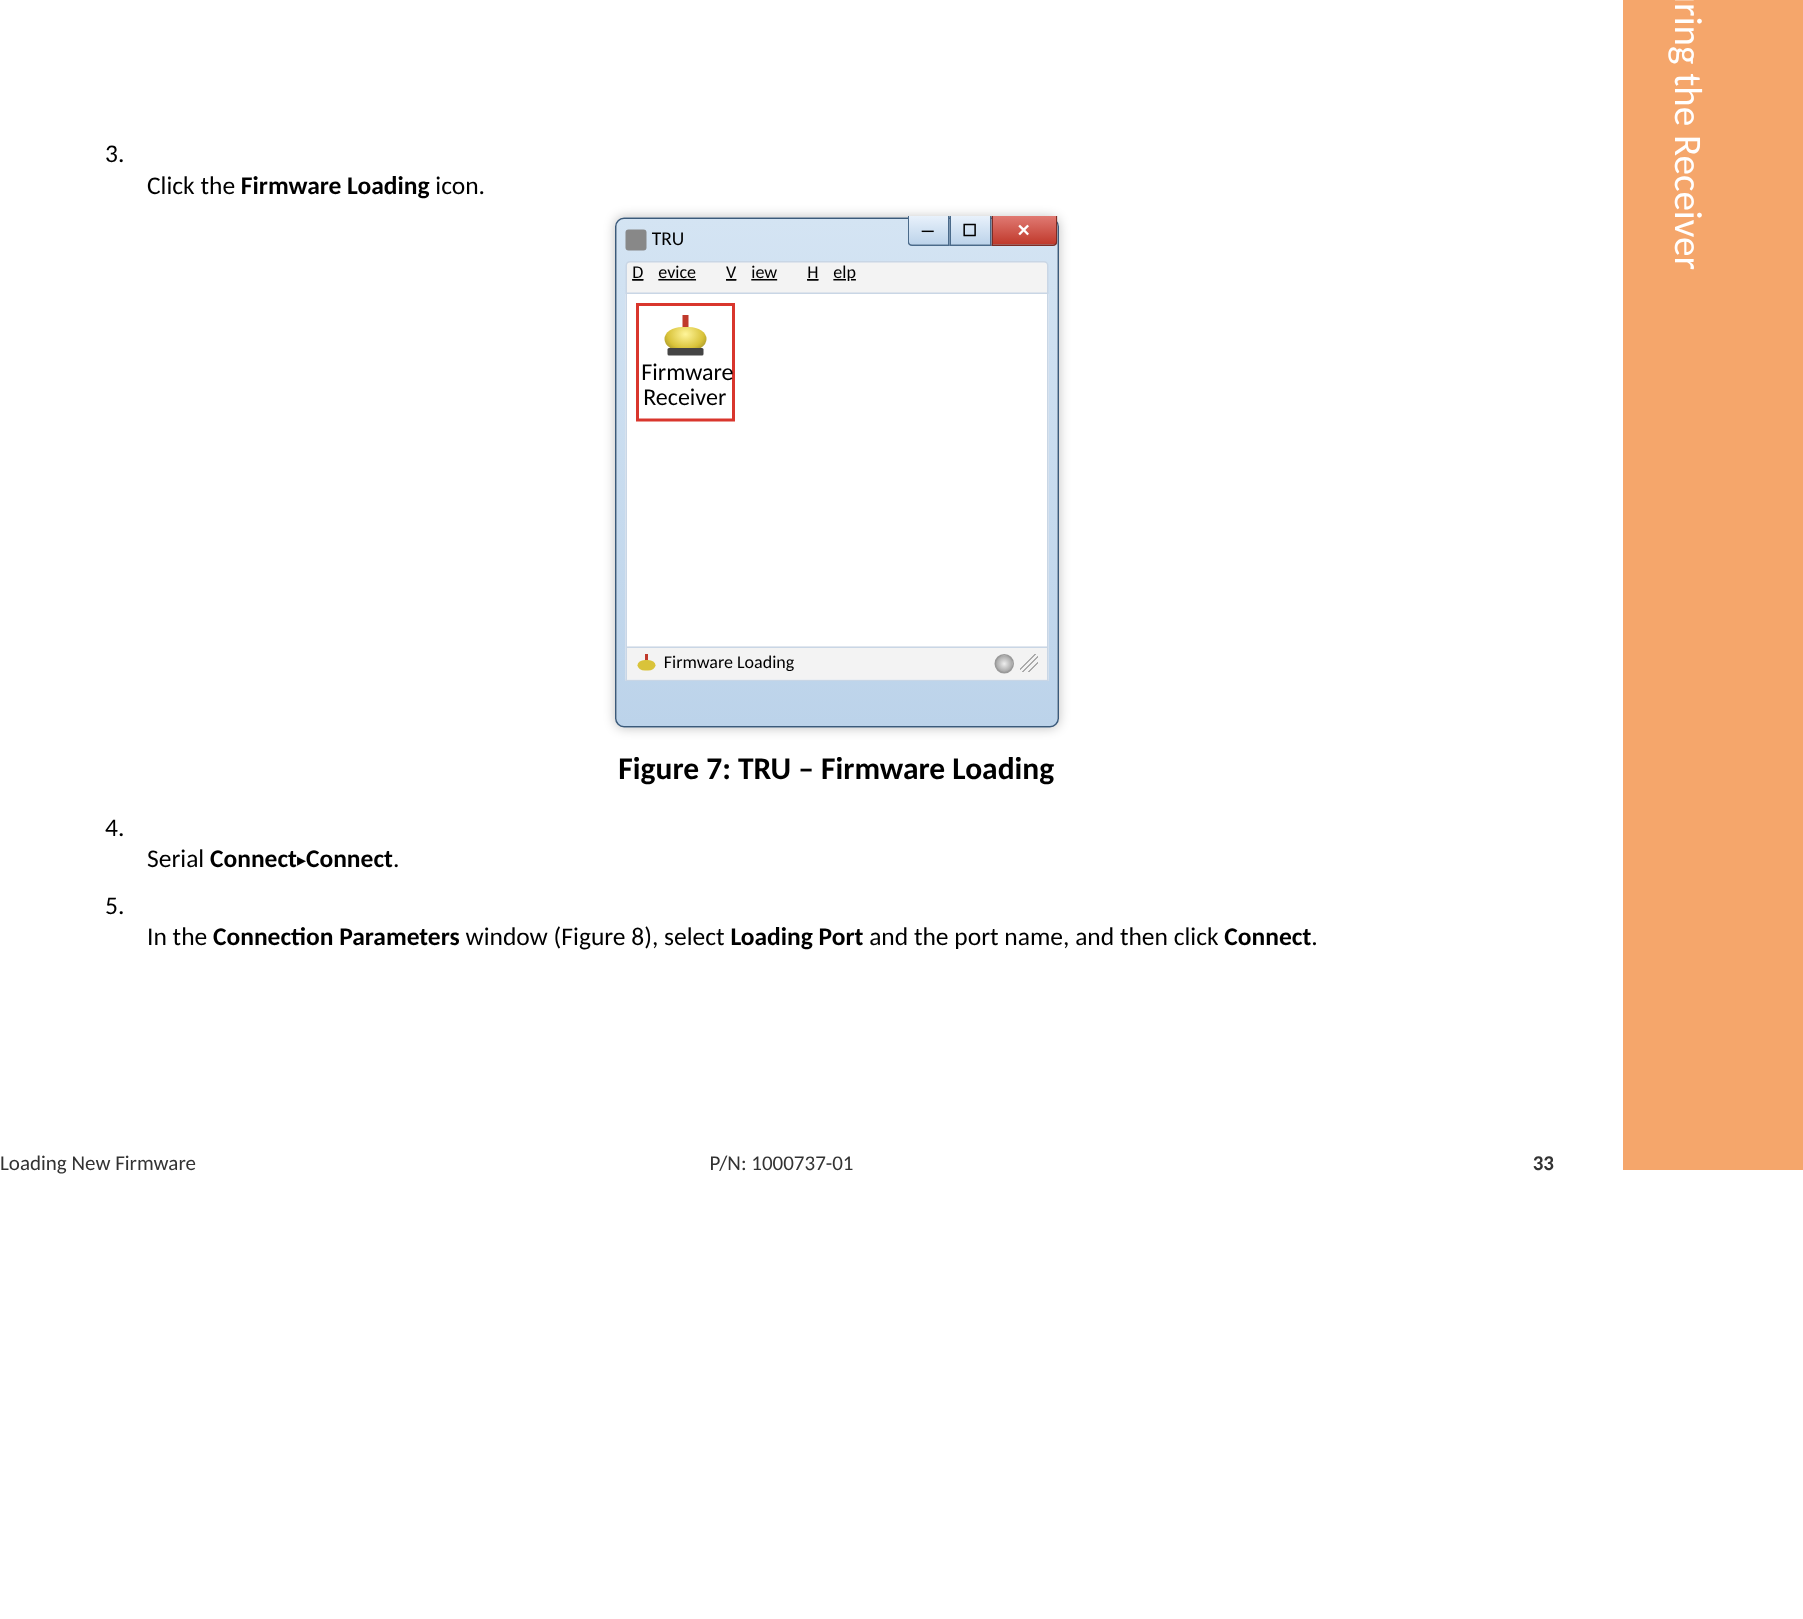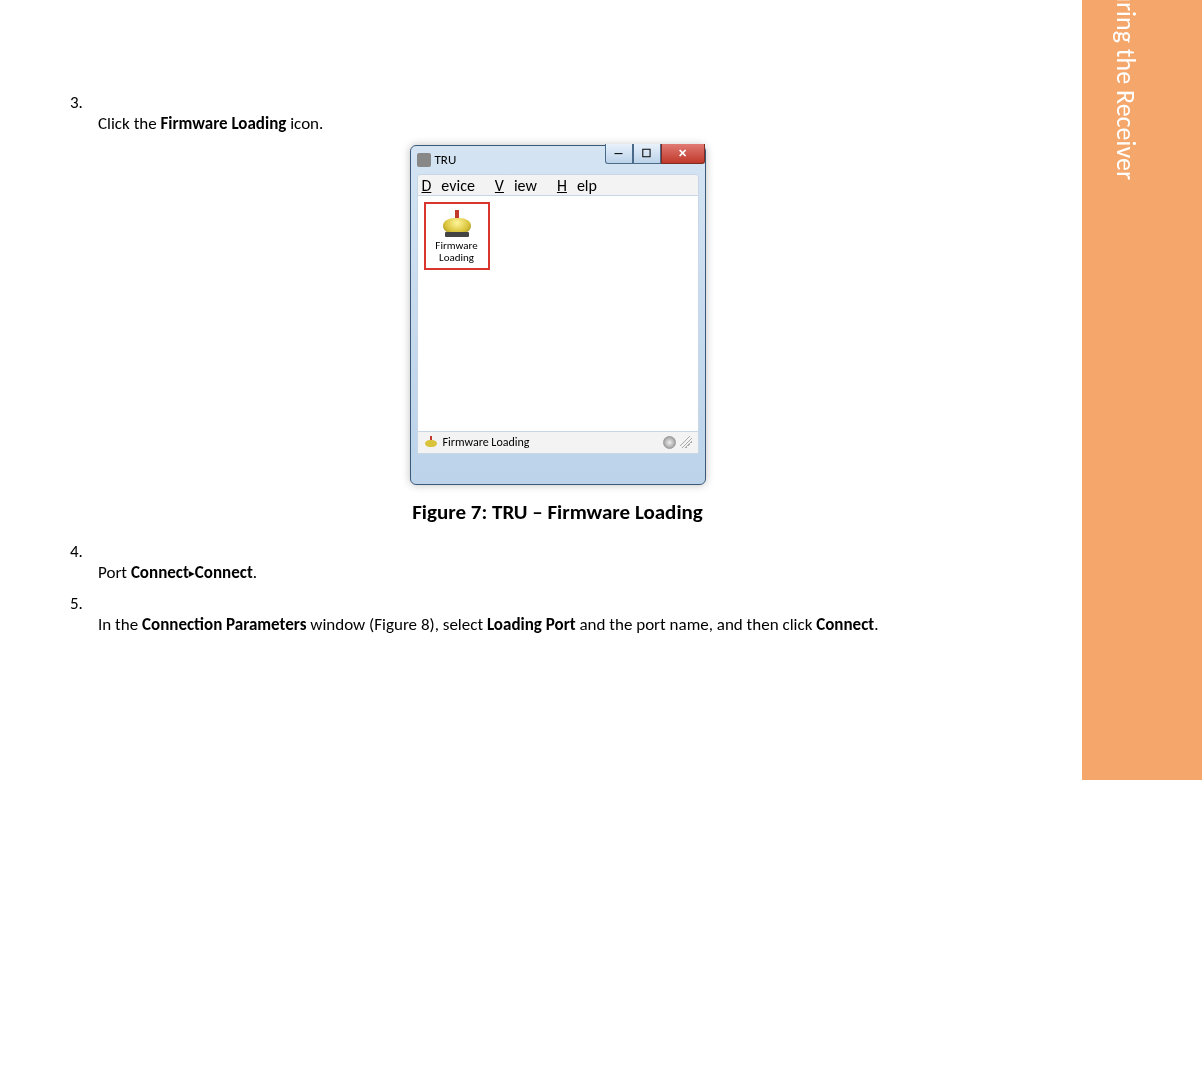--- a/index.html
+++ b/index.html
@@ -52,32 +52,32 @@
     width: 28px; height: 20px; margin-left: 0; border: 1px solid #4a6a8a; border-top: 0;
     display: flex; align-items: center; justify-content: center;
     font-size: 11px; font-weight: 700;
   }
   .tb-btn.min { background: linear-gradient(#e8f1fb,#bcd3ea); border-bottom-left-radius: 3px; }
   .tb-btn.max { background: linear-gradient(#e8f1fb,#bcd3ea); }
   .tb-btn.close { width: 44px; background: linear-gradient(#e07a73,#c0392b); color: #fff; border-bottom-right-radius: 3px; border-color: #7d2c24; }
   .tb-btn .glyph { line-height: 1; }
   .menubar {
     margin: 0 6px; height: 22px; background: #f3f3f3; border: 1px solid #c9d6e5; border-radius: 3px 3px 0 0;
-    display: flex; align-items: flex-end; padding: 0 4px; font-size: 16px;
+    display: flex; align-items: flex-start; padding: 0 4px; font-size: 12px; text-decoration: underline;
   }
   .menubar span { margin-right: 10px; }
   .menubar .ul { text-decoration: underline; }
   .client {
     margin: 0 6px 6px 6px; height: 258px; background: #fff; border: 1px solid #c9d6e5; border-top: 0;
     position: relative;
   }
   .desktop-icons { padding: 6px; }
   .icon-tile {
     width: 66px; text-align: center; border: 2px solid #d9362d; background: #fff; padding: 4px 2px;
-    font-size: 11px; line-height: 1.1;
+    font-size: 16px; line-height: 1.1;
   }
   .icon-img {
     width: 40px; height: 30px; margin: 0 auto 2px auto; position: relative;
   }
   .icon-img .dome {
     position: absolute; left: 6px; top: 10px; width: 28px; height: 16px;
     background: radial-gradient(ellipse at 50% 30%, #fff59a, #d9c33a 60%, #897a1e 100%);
     border-radius: 50% / 60%;
   }
   .icon-img .pole {
@@ -157,21 +157,21 @@
         </div>
         <div class="client">
           <div class="desktop-icons">
             <div class="icon-tile">
               <div class="icon-img">
                 <div class="pole"></div>
                   <div class="dome"></div>
                   <div class="base"></div>
               </div>
               <div>Firmware</div>
-              <div>Loading</div>
+              <div>Receiver</div>
             </div>
           </div>
           <div class="statusbar">
             <div class="s-icon">
                 <div class="sp"></div>
                 <div class="sd"></div>
               </div>
             <span>Firmware Loading</span>
             <div class="spacer"></div>
             <div class="s-globe"></div>
@@ -180,27 +180,32 @@
         </div>
       </div>
       <div class="fig-caption">Figure 7: TRU – Firmware Loading</div>
     </div>
 
     <ol class="steps">
 
       <li>
         <span class="num">4.</span>
         <span class="body">
-          <span>Port </span><span class="b">Connect</span><span class="tri">▸</span><span class="b">Connect</span><span>.</span>
+          <span>Serial </span><span class="b">Connect</span><span class="tri">▸</span><span class="b">Connect</span><span>.</span>
         </span>
       </li>
 
       <li>
         <span class="num">5.</span>
         <span class="body">
           <span>In the </span><span class="b">Connection Parameters</span><span> window (Figure 8), select </span><span class="b">Loading Port</span><span> and the port name, and then click </span><span class="b">Connect</span><span>.</span>
         </span>
       </li>
     </ol>
   </div>
 
+  <div class="footer">
+    <span>Loading New Firmware</span>
+    <span class="pn">P/N: 1000737-01</span>
+    <span class="pg">33</span>
+  </div>
 
 </div>
 
 </body></html>

